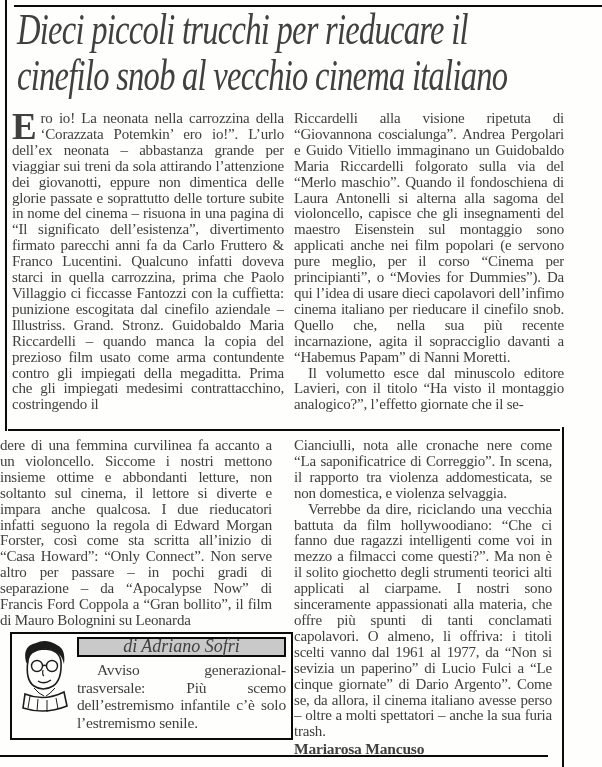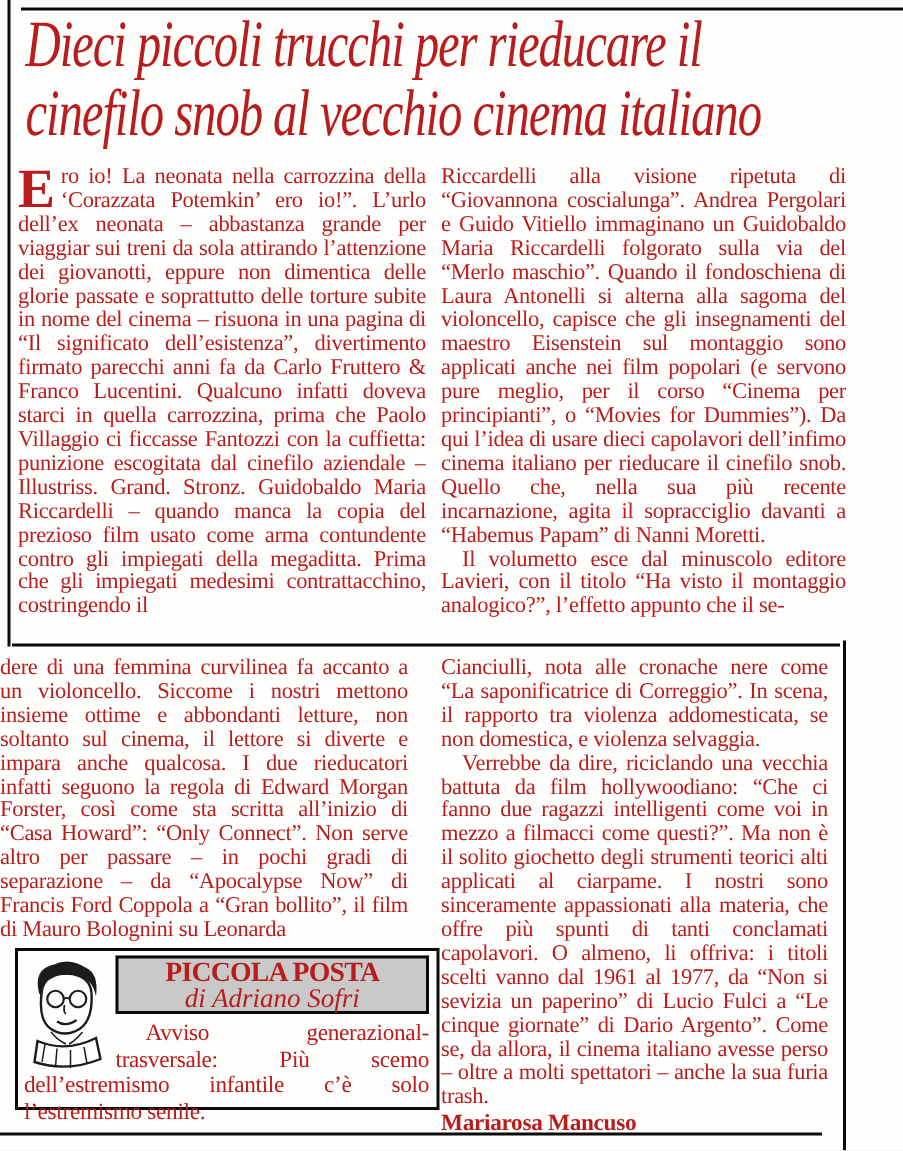--- a/index.html
+++ b/index.html
@@ -1,21 +1,21 @@
 <!DOCTYPE html>
 <html lang="it"><head>
 <meta charset="utf-8">
 <style>
   html, body { margin: 0; padding: 0; background: #e8e8e8; }
   .page {
     position: relative;
     width: 602px;
     height: 767px;
     background: #fefefc;
-    color: #b91c1c;
+    color: #404040;
     font-family: "Liberation Serif", "DejaVu Serif", serif;
     overflow: hidden;
     margin: 0 auto;
   }
   .rule { position: absolute; background: #0a0a0a; }
   .top-rule    { left: 14px; right: 0; top: 5px; height: 2px; }
   .left-rule   { left: 5px; top: 0; width: 2px; height: 431px; }
   .mid-rule    { left: 8px; top: 429px; width: 552px; height: 2px; }
   .right-rule  { left: 562px; top: 427px; width: 2px; height: 340px; }
   .bottom-rule { left: 0; top: 755px; width: 548px; height: 2px; }
@@ -105,21 +105,21 @@
     <span class="hl-line">Dieci piccoli trucchi per rieducare il</span>
     <span class="hl-line">cinefilo snob al vecchio cinema italiano</span>
   </h1>
 
   <div class="col upper-left">
     <p class="para"><span class="dropcap">E</span><span>ro io! La neonata nella carrozzina della ‘Corazzata Potemkin’ ero io!”. L’urlo dell’ex neonata – abbastanza grande per viaggiar sui treni da sola attirando l’attenzione dei giovanotti, eppure non dimentica delle glorie passate e soprattutto delle torture subite in nome del cinema – risuona in una pagina di “Il significato dell’esistenza”, divertimento firmato parecchi anni fa da Carlo Fruttero &amp; Franco Lucentini. Qualcuno infatti doveva starci in quella carrozzina, prima che Paolo Villaggio ci ficcasse Fantozzi con la cuffietta: punizione escogitata dal cinefilo aziendale – Illustriss. Grand. Stronz. Guidobaldo Maria Riccardelli – quando manca la copia del prezioso film usato come arma contundente contro gli impiegati della megaditta. Prima che gli impiegati medesimi contrattacchino, costringendo il</span></p>
   </div>
 
   <div class="col upper-right">
     <p class="para">Riccardelli alla visione ripetuta di “Giovannona coscialunga”. Andrea Pergolari e Guido Vitiello immaginano un Guidobaldo Maria Riccardelli folgorato sulla via del “Merlo maschio”. Quando il fondoschiena di Laura Antonelli si alterna alla sagoma del violoncello, capisce che gli insegnamenti del maestro Eisenstein sul montaggio sono applicati anche nei film popolari (e servono pure meglio, per il corso “Cinema per principianti”, o “Movies for Dummies”). Da qui l’idea di usare dieci capolavori dell’infimo cinema italiano per rieducare il cinefilo snob. Quello che, nella sua più recente incarnazione, agita il sopracciglio davanti a “Habemus Papam” di Nanni Moretti.</p>
-    <p class="para indent">Il volumetto esce dal minuscolo editore Lavieri, con il titolo “Ha visto il montaggio analogico?”, l’effetto appunto che il se-</p>
+    <p class="para indent">Il volumetto esce dal minuscolo editore Lavieri, con il titolo “Ha visto il montaggio analogico?”, l’effetto giornate che il se-</p>
   </div>
 
   <div class="rule mid-rule"></div>
 
   <div class="col lower-left">
     <p class="para">dere di una femmina curvilinea fa accanto a un violoncello. Siccome i nostri mettono insieme ottime e abbondanti letture, non soltanto sul cinema, il lettore si diverte e impara anche qualcosa. I due rieducatori infatti seguono la regola di Edward Morgan Forster, così come sta scritta all’inizio di “Casa Howard”: “Only Connect”. Non serve altro per passare – in pochi gradi di separazione – da “Apocalypse Now” di Francis Ford Coppola a “Gran bollito”, il film di Mauro Bolognini su Leonarda</p>
   </div>
 
   <div class="col lower-right">
     <p class="para">Cianciulli, nota alle cronache nere come “La saponificatrice di Correggio”. In scena, il rapporto tra violenza addomesticata, se non domestica, e violenza selvaggia.</p>
@@ -135,21 +135,20 @@
         <circle cx="21" cy="28" r="5.5" fill="none" stroke="#1c1c1c" stroke-width="1.4"></circle>
         <circle cx="36" cy="28" r="5.5" fill="none" stroke="#1c1c1c" stroke-width="1.4"></circle>
         <path d="M26.5,28 Q28.5,26.5 30.5,28" fill="none" stroke="#1c1c1c" stroke-width="1.3"></path>
         <path d="M27,32 Q26,37 28,38" fill="none" stroke="#1c1c1c" stroke-width="1.2"></path>
         <path d="M22,43 Q28,47 35,42" fill="none" stroke="#1c1c1c" stroke-width="1.5"></path>
         <path d="M9,56 Q28,64 48,54 L51,68 Q29,77 7,70 Z" fill="none" stroke="#1c1c1c" stroke-width="1.6"></path>
         <path d="M14,58 L12,70 M22,61 L21,73 M31,62 L31,74 M40,60 L42,71 M18,50 Q23,56 28,58 M39,50 Q34,56 30,58" fill="none" stroke="#1c1c1c" stroke-width="1"></path>
       </svg>
     </div>
     <div class="pp-header">
-      <div class="pp-title">PICCOLA POSTA</div>
       <div class="pp-author">di Adriano Sofri</div>
     </div>
     <p class="pp-body">Avviso generazional-trasversale: Più scemo dell’estremismo infantile c’è solo l’estremismo senile.</p>
   </div>
 
   <div class="rule right-rule"></div>
   <div class="rule bottom-rule"></div>
 
 </div>
 

